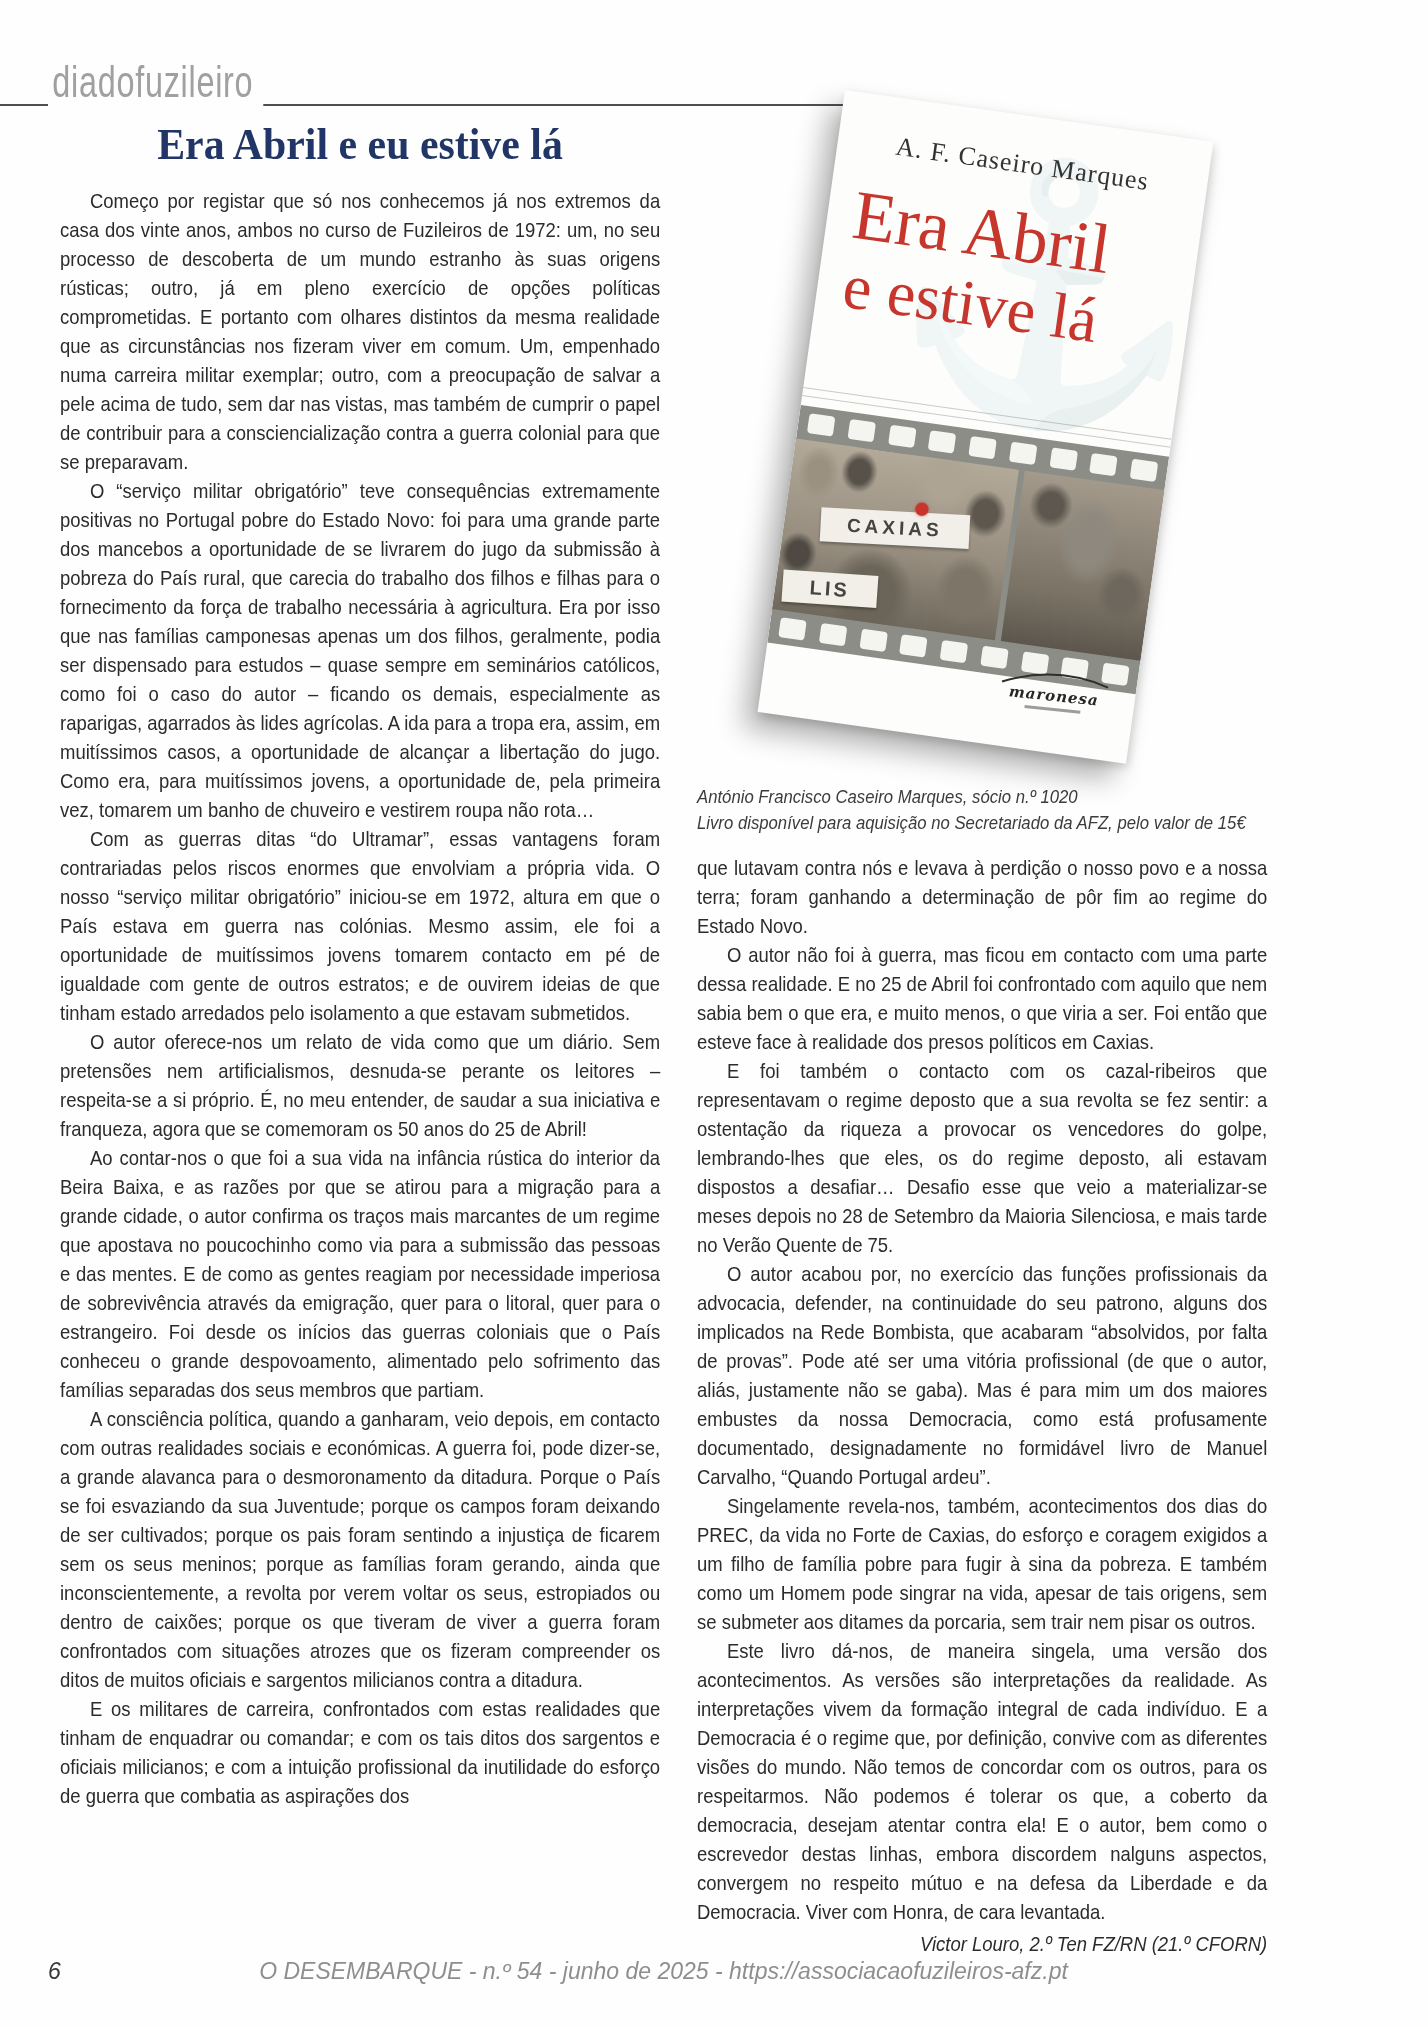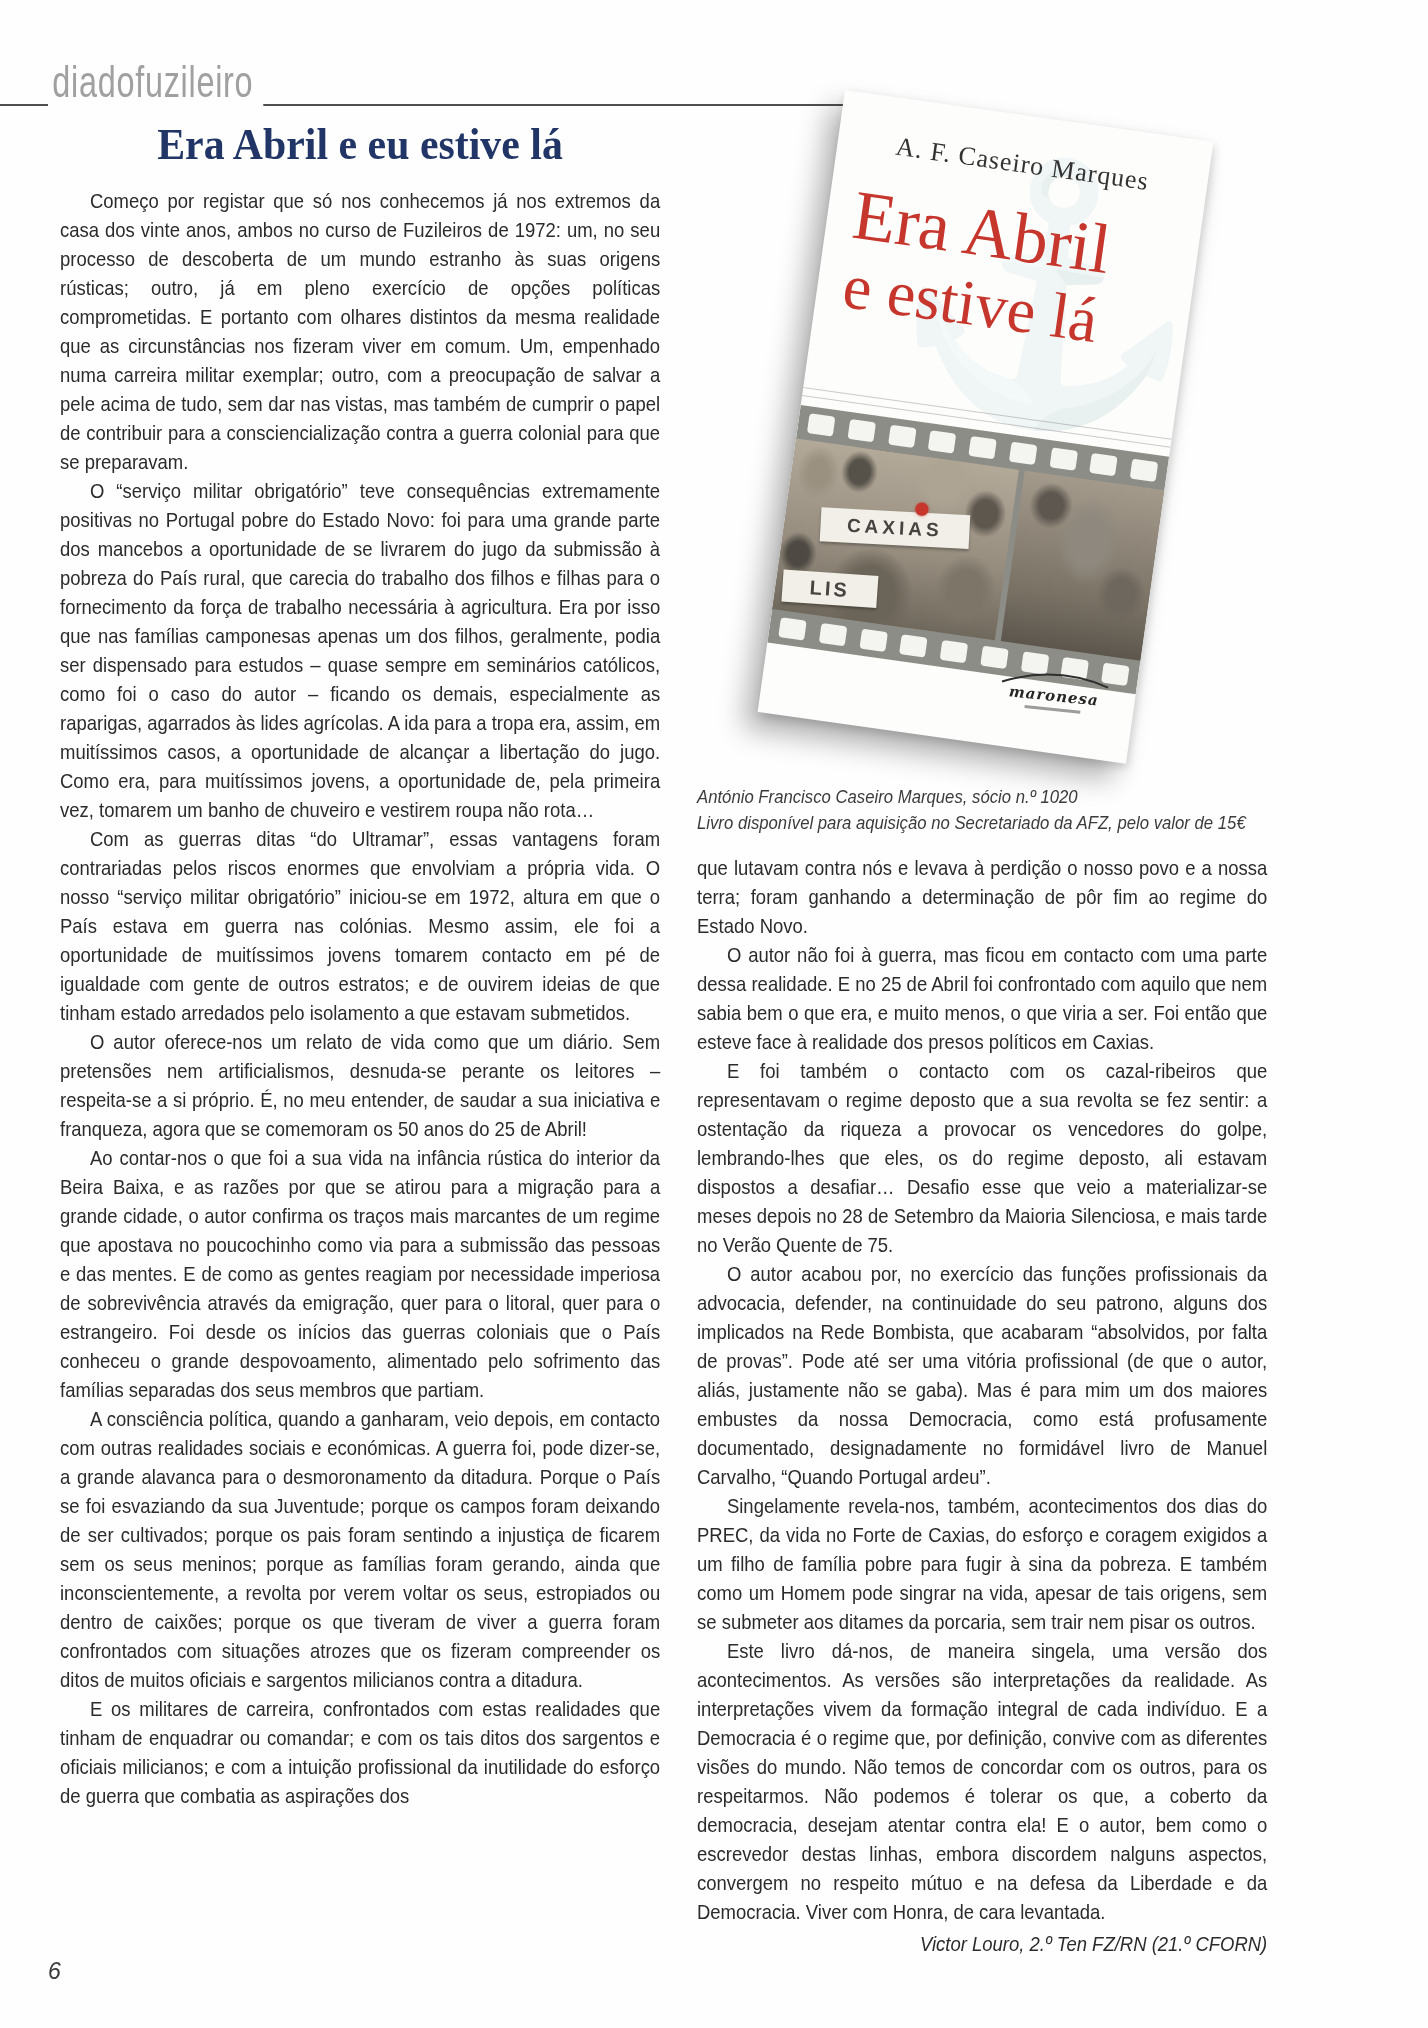--- a/index.html
+++ b/index.html
@@ -186,14 +186,15 @@
     <div class="publisher">
       <svg width="110" height="16">
         <path d="M2 14 Q55 -8 108 9" stroke="#2e2e2e" fill="none" stroke-width="2"></path>
       </svg>
       <span class="pub-name">maronesa</span>
       <span class="pub-sub"></span>
     </div>
   </div>
 
   <div class="page-number">6</div>
+  <div class="footer-text">O DESEMBARQUE - n.º 54 - junho de 2025 - https://associacaofuzileiros-afz.pt</div>
 
 </div>
 
 </body></html>

